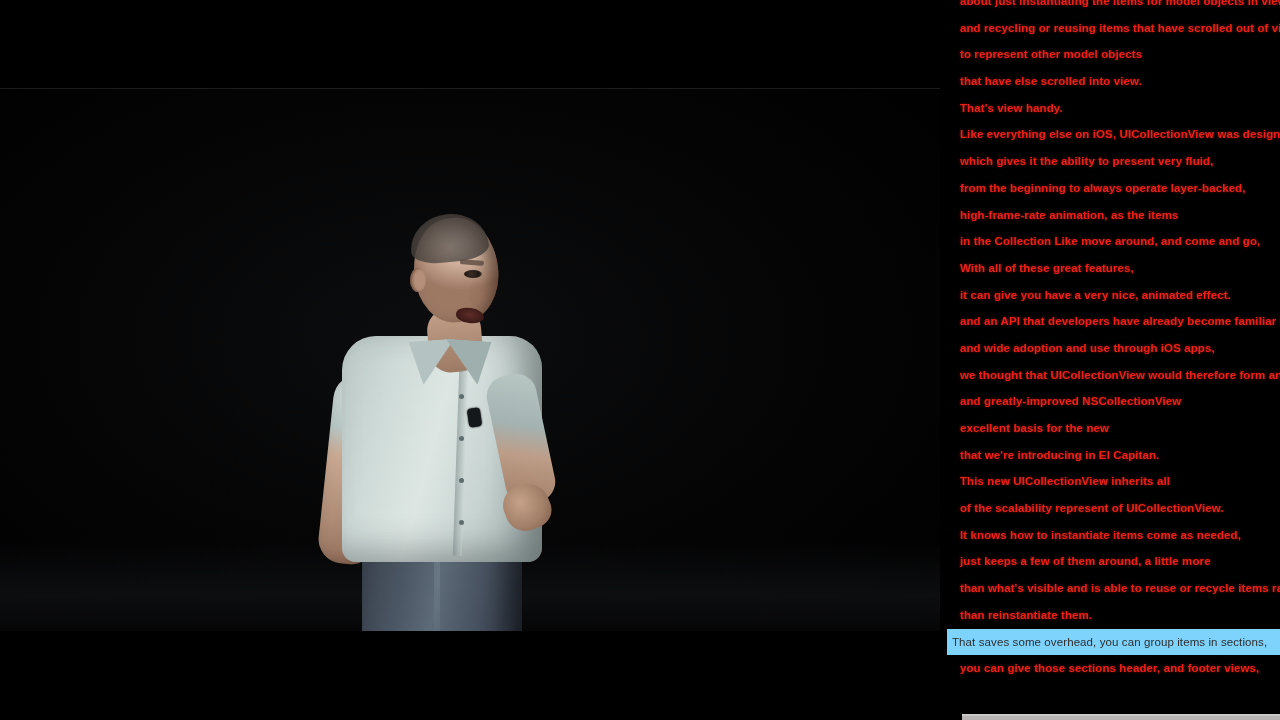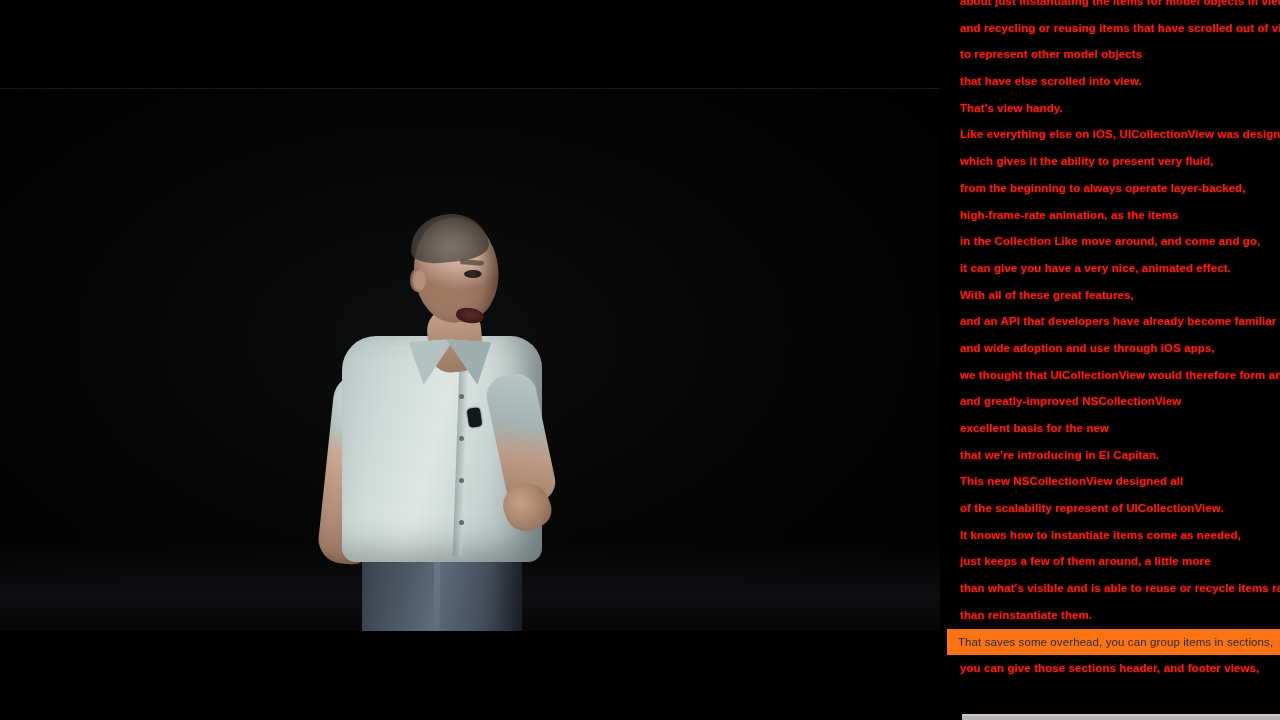--- a/index.html
+++ b/index.html
@@ -302,27 +302,27 @@
     font-size: 11.5px;
     font-weight: 600;
     letter-spacing: .1px;
     color: #eb2116;
     white-space: nowrap;
     overflow: hidden;
     text-shadow: 0 0 3px rgba(235,33,22,.55);
   }
 
   .t-line.current {
-    background: #f97316;
+    background: #7dd3fc;
     color: #2e2e2e;
     text-shadow: none;
     font-weight: 500;
     margin-left: 7px;
     width: 333px;
-    padding-left: 11px;
+    padding-left: 5px;
   }
 
   
   .search-panel {
     position: absolute;
     left: 962px;
     top: 678px;
     width: 318px;
     height: 42px;
     background: linear-gradient(to bottom, #b9b5b4 0%, #b3afae 58%, #aeaaa9 100%);
@@ -404,29 +404,29 @@
         <li class="t-line">about just instantiating the items for model objects in view,</li>
         <li class="t-line">and recycling or reusing items that have scrolled out of view</li>
         <li class="t-line">to represent other model objects</li>
         <li class="t-line">that have else scrolled into view.</li>
         <li class="t-line">That's view handy.</li>
         <li class="t-line">Like everything else on iOS, UICollectionView was designed</li>
         <li class="t-line">which gives it the ability to present very fluid,</li>
         <li class="t-line">from the beginning to always operate layer-backed,</li>
         <li class="t-line">high-frame-rate animation, as the items</li>
         <li class="t-line">in the Collection Like move around, and come and go,</li>
+        <li class="t-line">With all of these great features,</li>
         <li class="t-line">it can give you have a very nice, animated effect.</li>
-        <li class="t-line">With all of these great features,</li>
         <li class="t-line">and an API that developers have already become familiar with,</li>
         <li class="t-line">and wide adoption and use through iOS apps,</li>
         <li class="t-line">we thought that UICollectionView would therefore form an</li>
         <li class="t-line">and greatly-improved NSCollectionView</li>
         <li class="t-line">excellent basis for the new</li>
         <li class="t-line">that we're introducing in El Capitan.</li>
-        <li class="t-line">This new NSCollectionView designed all</li>
+        <li class="t-line">This new UICollectionView inherits all</li>
         <li class="t-line">of the scalability represent of UICollectionView.</li>
         <li class="t-line">It knows how to instantiate items come as needed,</li>
         <li class="t-line">just keeps a few of them around, a little more</li>
         <li class="t-line">than what's visible and is able to reuse or recycle items rather</li>
         <li class="t-line">than reinstantiate them.</li>
         <li class="t-line current">That saves some overhead, you can group items in sections,</li>
         <li class="t-line">you can give those sections header, and footer views,</li>
       </ul>
   </div>
 

